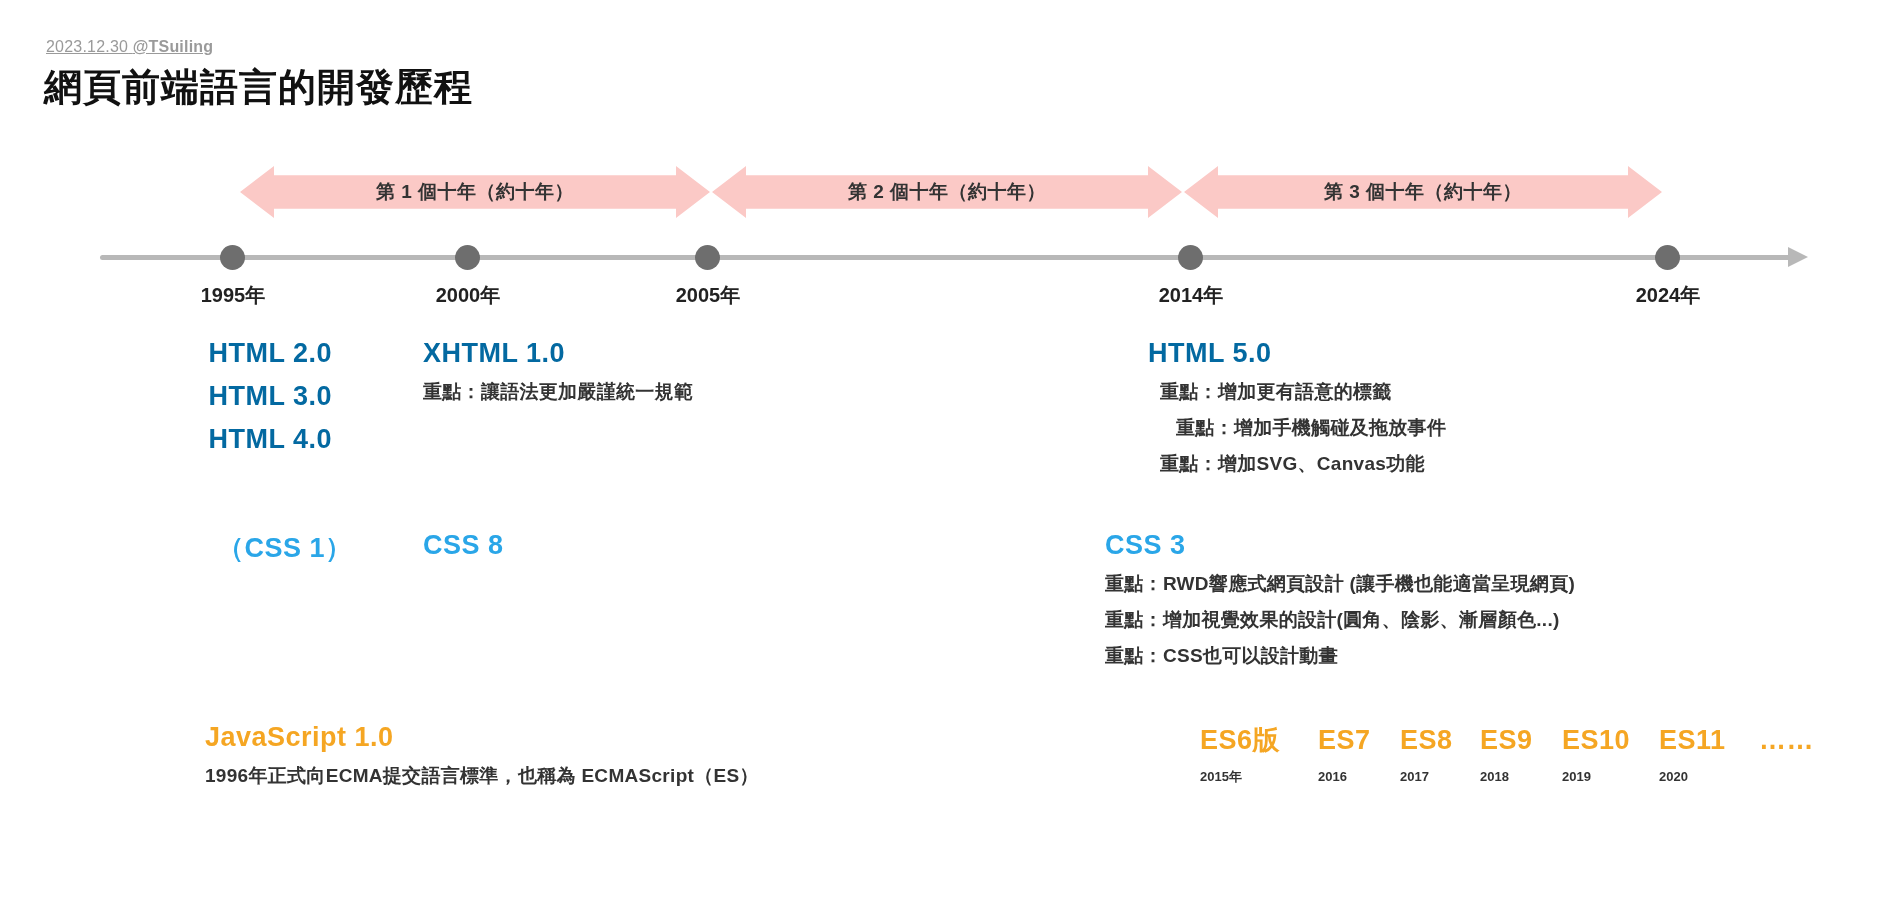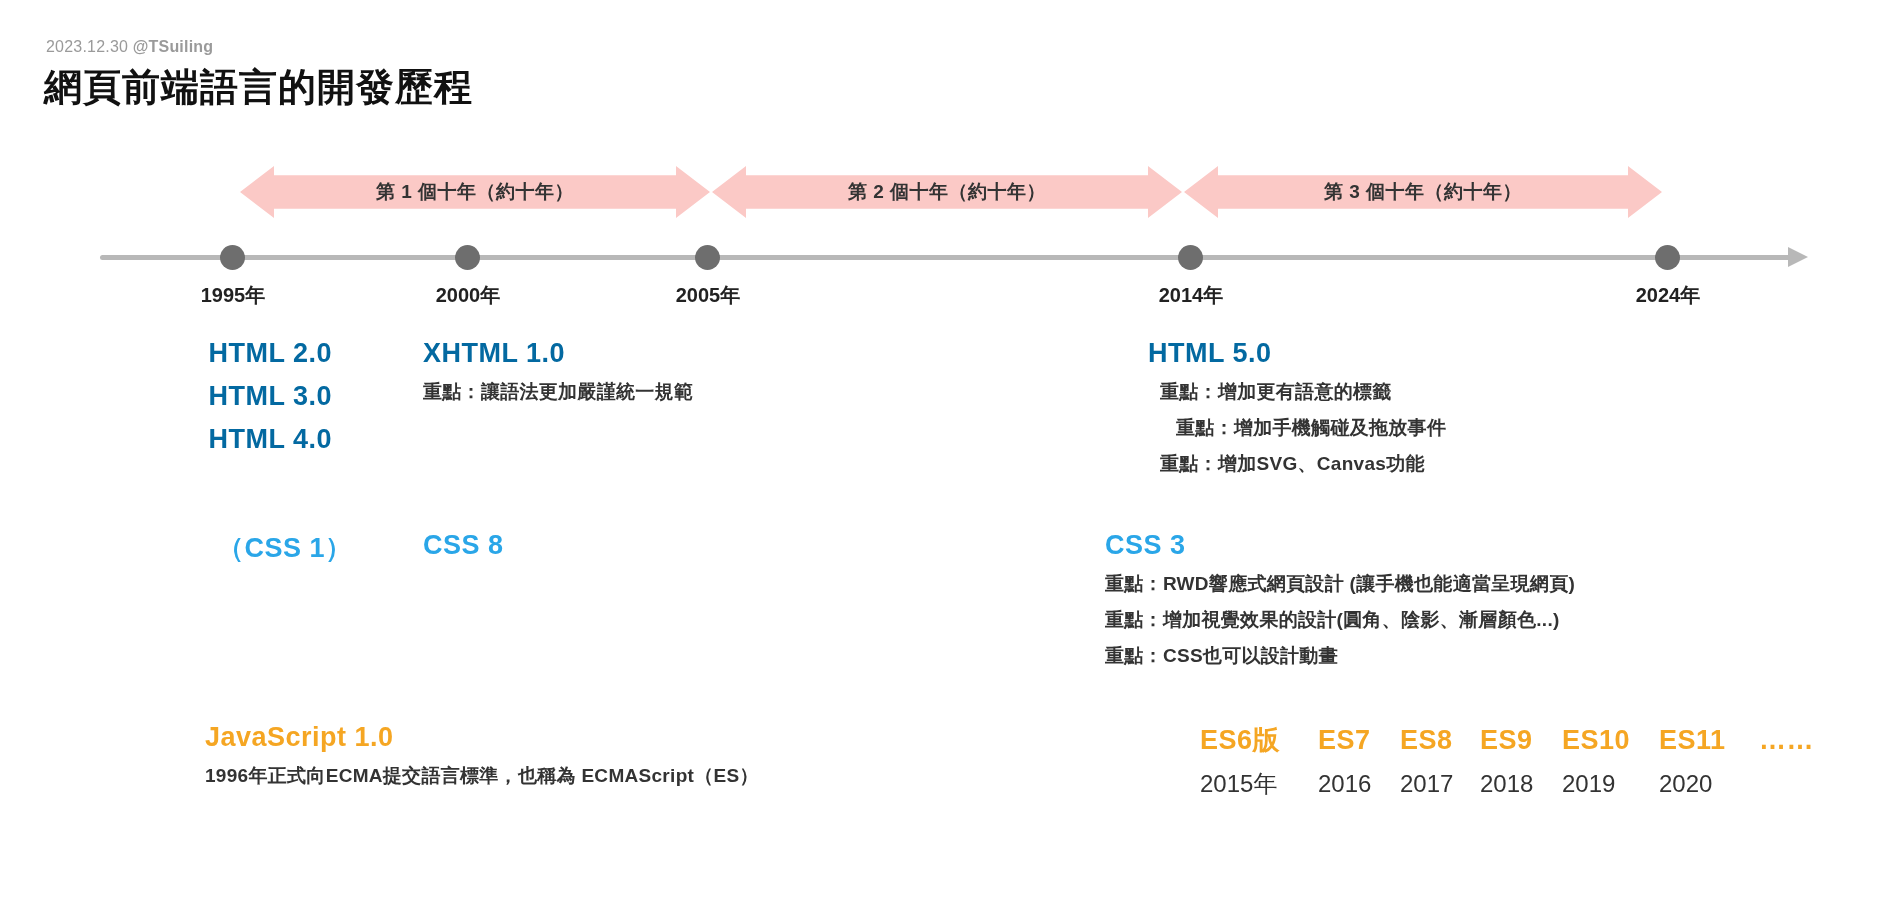--- a/index.html
+++ b/index.html
@@ -18,20 +18,21 @@
   }
 
   
   .meta {
     position: absolute;
     left: 46px; top: 38px;
     font-size: 16px;
     color: #9a9a9a;
     letter-spacing: 0.2px;
     white-space: nowrap;
+    text-decoration: underline;
   }
   .meta .handle { font-weight: bold; color: #9a9a9a; }
   .title {
     position: absolute;
     left: 44px; top: 62px;
     font-size: 38px;
     font-weight: bold;
     color: #111111;
     letter-spacing: 1px;
     white-space: nowrap;
@@ -141,22 +142,22 @@
     color: #f5a623;
     letter-spacing: 0.5px;
   }
   .es-years {
     position: absolute;
     display: flex;
     align-items: baseline;
     white-space: nowrap;
   }
   .es-year {
-    font-size: 24px;
-    font-weight: normal;
+    font-size: 13px;
+    font-weight: bold;
     color: #333333;
     text-align: left;
   }
 </style>
 </head>
 <body>
 
 <div id="canvas">
 
   <div class="meta">

